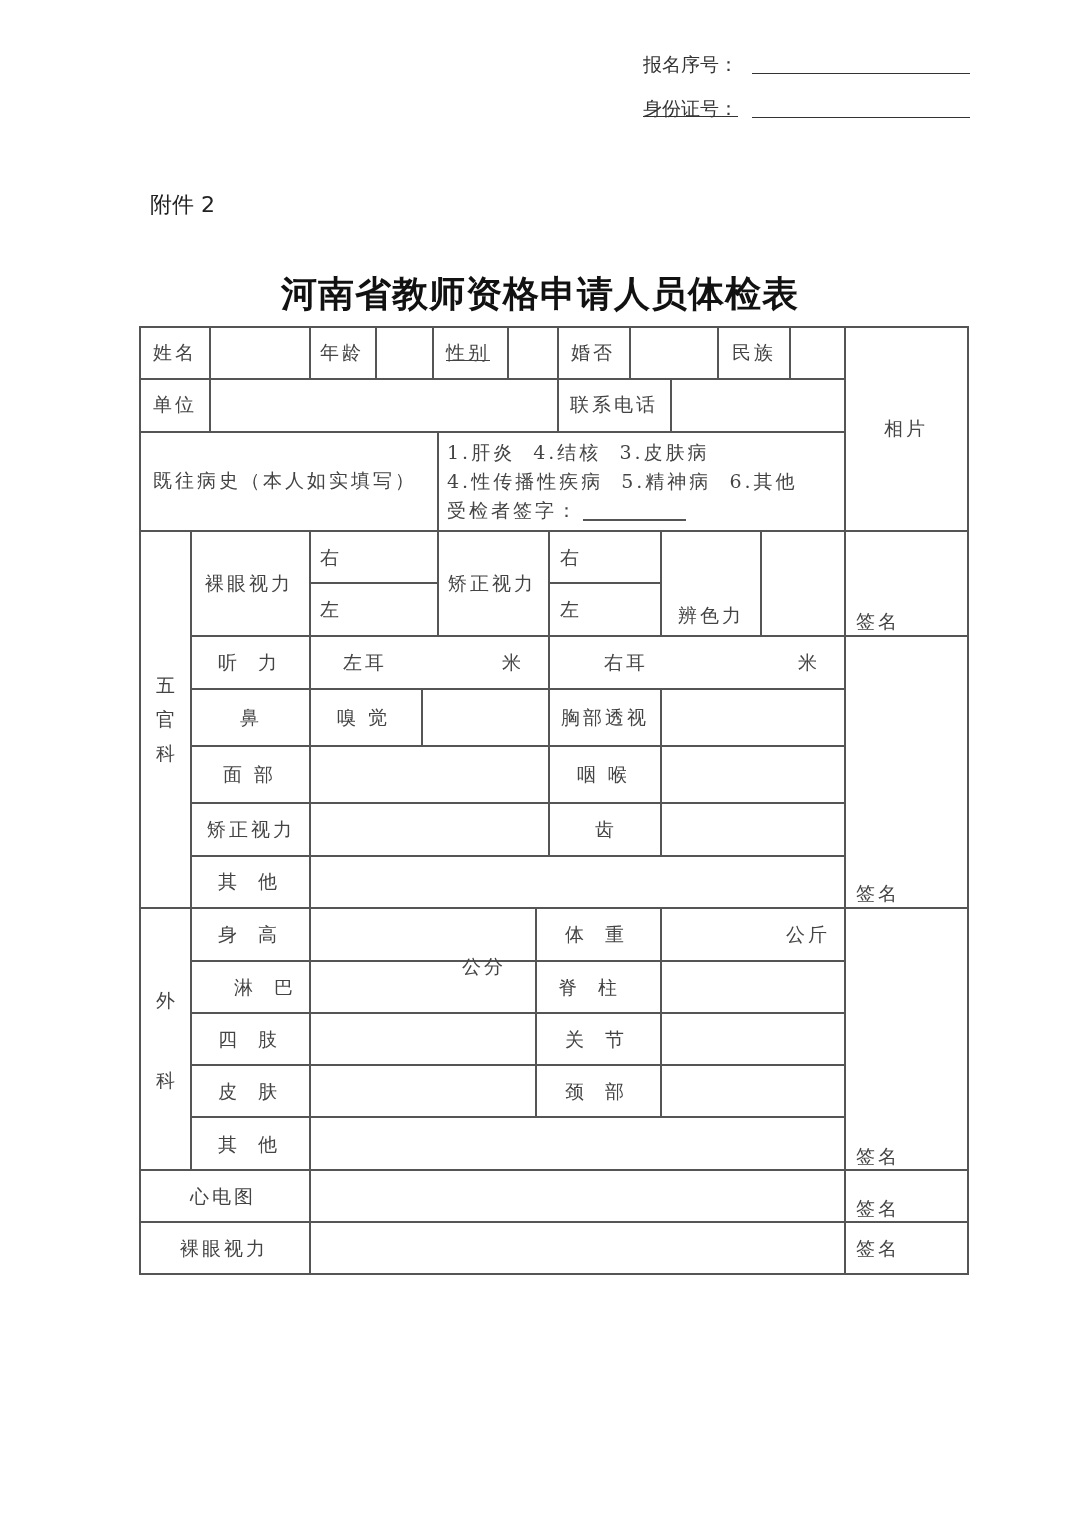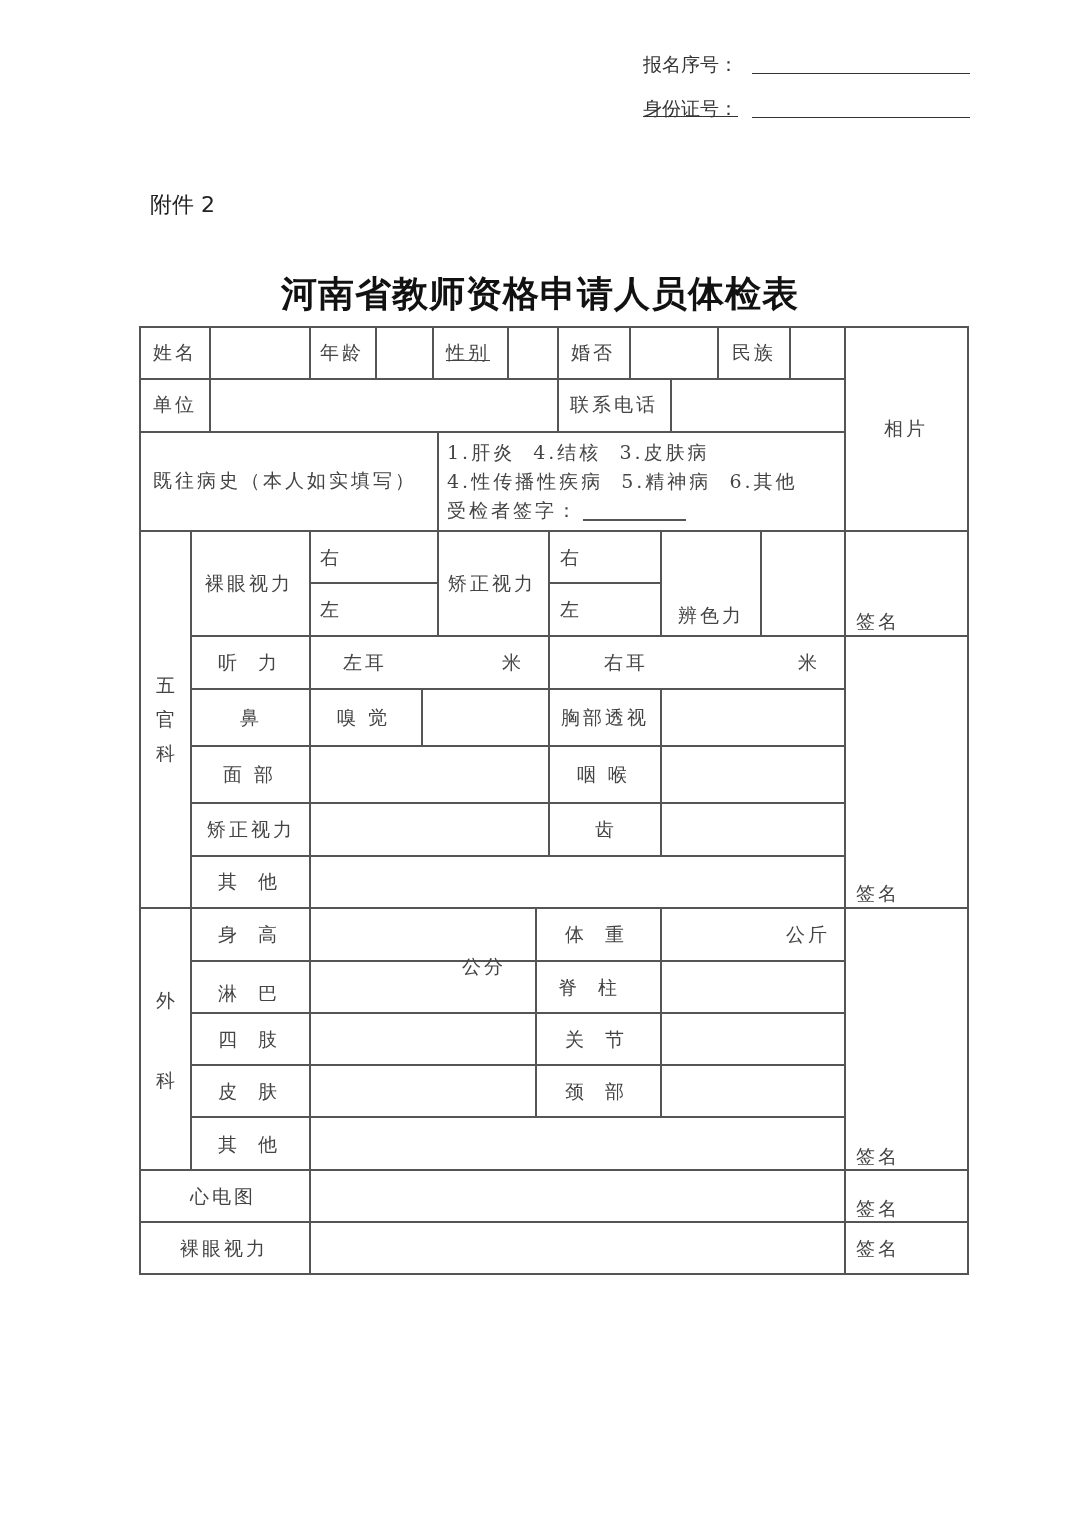--- a/index.html
+++ b/index.html
@@ -155,21 +155,21 @@
 <span class="t" style="left:156px;top:991px;">外</span>
 <span class="t" style="left:156px;top:1071px;">科</span>
 
 <span class="t" style="left:218px;top:925px;white-space:pre;">身  高</span>
 <div class="cell" style="left:311px;top:910px;width:150px;height:49px;"></div>
 <span class="t" style="left:462px;top:925px;margin-top:32px;">公分</span>
 <span class="t" style="left:565px;top:925px;white-space:pre;">体  重</span>
 <div class="cell" style="left:662px;top:910px;width:120px;height:49px;"></div>
 <span class="t" style="left:786px;top:925px;">公斤</span>
 
-<span class="t" style="left:218px;top:978px;white-space:pre;margin-top:6px;">淋  巴</span>
+<span class="t" style="left:234px;top:978px;white-space:pre;">淋  巴</span>
 <div class="cell" style="left:311px;top:962px;width:223px;height:49px;"></div>
 <span class="t" style="left:558px;top:978px;white-space:pre;">脊  柱</span>
 <div class="cell" style="left:662px;top:962px;width:181px;height:49px;"></div>
 
 <span class="t" style="left:218px;top:1030px;white-space:pre;">四  肢</span>
 <div class="cell" style="left:311px;top:1014px;width:223px;height:49px;"></div>
 <span class="t" style="left:565px;top:1030px;white-space:pre;">关  节</span>
 <div class="cell" style="left:662px;top:1014px;width:181px;height:49px;"></div>
 
 <span class="t" style="left:218px;top:1082px;white-space:pre;">皮  肤</span>

